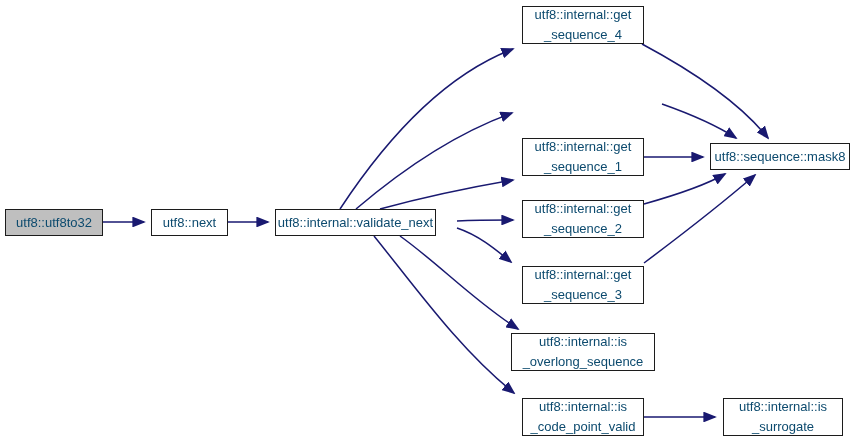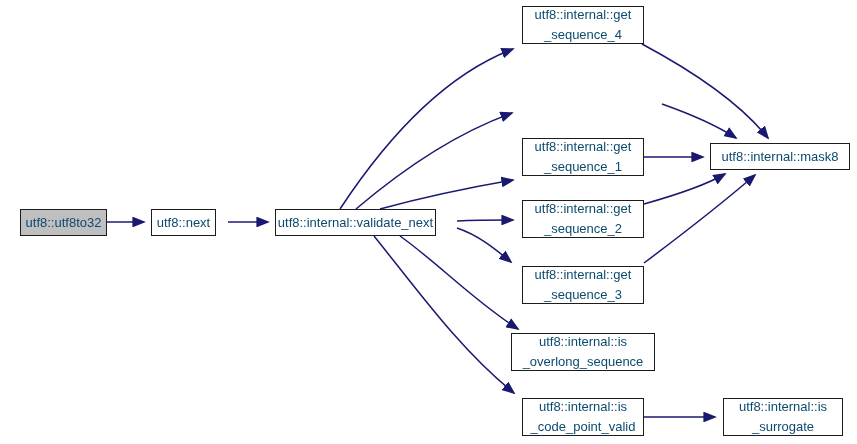--- a/index.html
+++ b/index.html
@@ -34,22 +34,22 @@
     justify-content: center;
     text-align: center;
     white-space: pre-line;
     z-index: 2;
     cursor: pointer;
   }
   .node.highlight {
     background: #bfbfbf;
   }
   
-  #n-utf8to32        { left: 20px;   top: 209px; width: 87px;  height: 27px; }
-  #n-next            { left: 151px; top: 209px; width: 65px;  height: 27px; }
+  #n-utf8to32        { left: 5px;   top: 209px; width: 98px;  height: 27px; }
+  #n-next            { left: 151px; top: 209px; width: 77px;  height: 27px; }
   #n-validate        { left: 275px; top: 209px; width: 161px; height: 27px; }
   #n-seq4            { left: 522px; top: 6px;   width: 122px; height: 38px; }
   #n-seqlen          { left: 503px; top: 71px;  width: 159px; height: 38px; }
   #n-seq1            { left: 522px; top: 138px; width: 122px; height: 38px; }
   #n-seq2            { left: 522px; top: 200px; width: 122px; height: 38px; }
   #n-seq3            { left: 522px; top: 266px; width: 122px; height: 38px; }
   #n-overlong        { left: 511px; top: 333px; width: 144px; height: 38px; }
   #n-codepoint       { left: 522px; top: 398px; width: 122px; height: 38px; }
   #n-mask8           { left: 710px; top: 143px; width: 140px; height: 27px; }
   #n-surrogate       { left: 723px; top: 398px; width: 120px; height: 38px; }
@@ -105,18 +105,18 @@
 
   <div id="n-seq3" class="node">utf8::internal::get
 _sequence_3</div>
 
   <div id="n-overlong" class="node">utf8::internal::is
 _overlong_sequence</div>
 
   <div id="n-codepoint" class="node">utf8::internal::is
 _code_point_valid</div>
 
-  <div id="n-mask8" class="node">utf8::internal::mask8</div>
+  <div id="n-mask8" class="node">utf8::sequence::mask8</div>
 
   <div id="n-surrogate" class="node">utf8::internal::is
 _surrogate</div>
 
 </div>
 
 </body></html>

